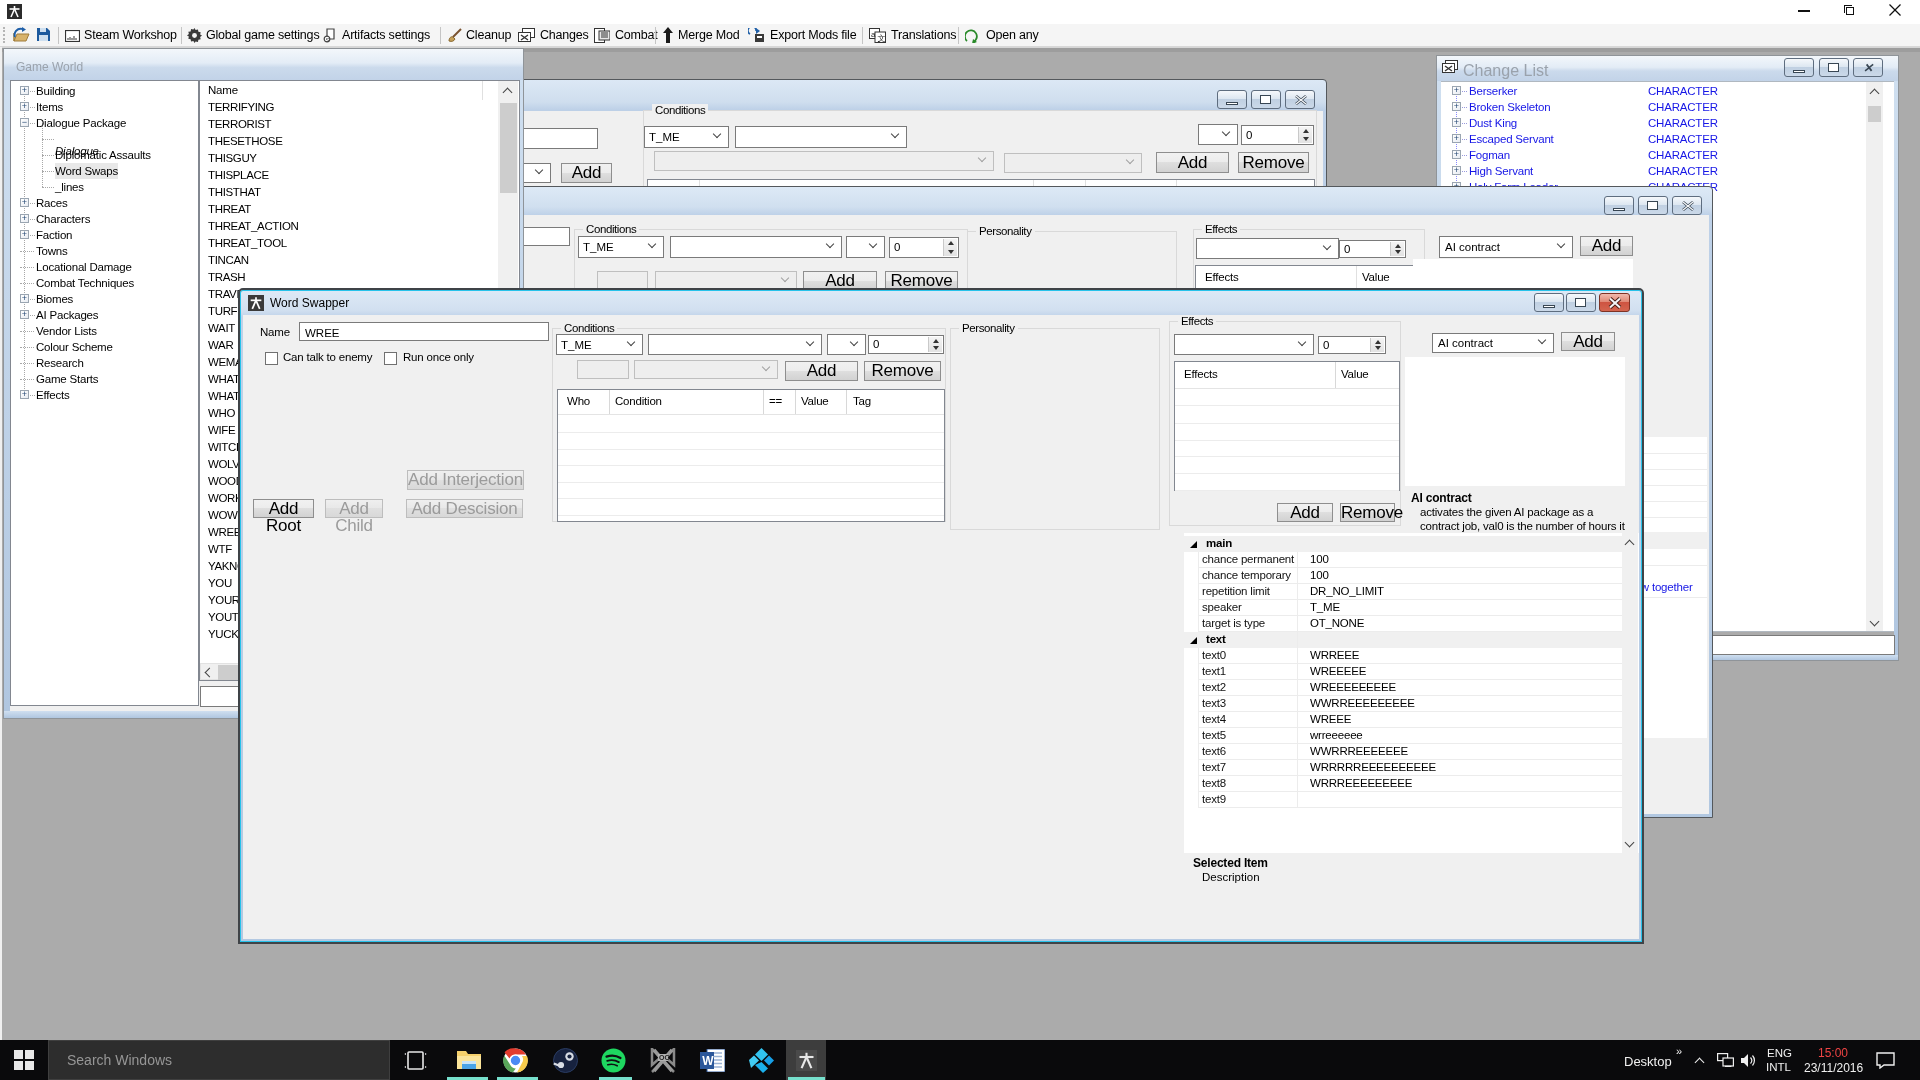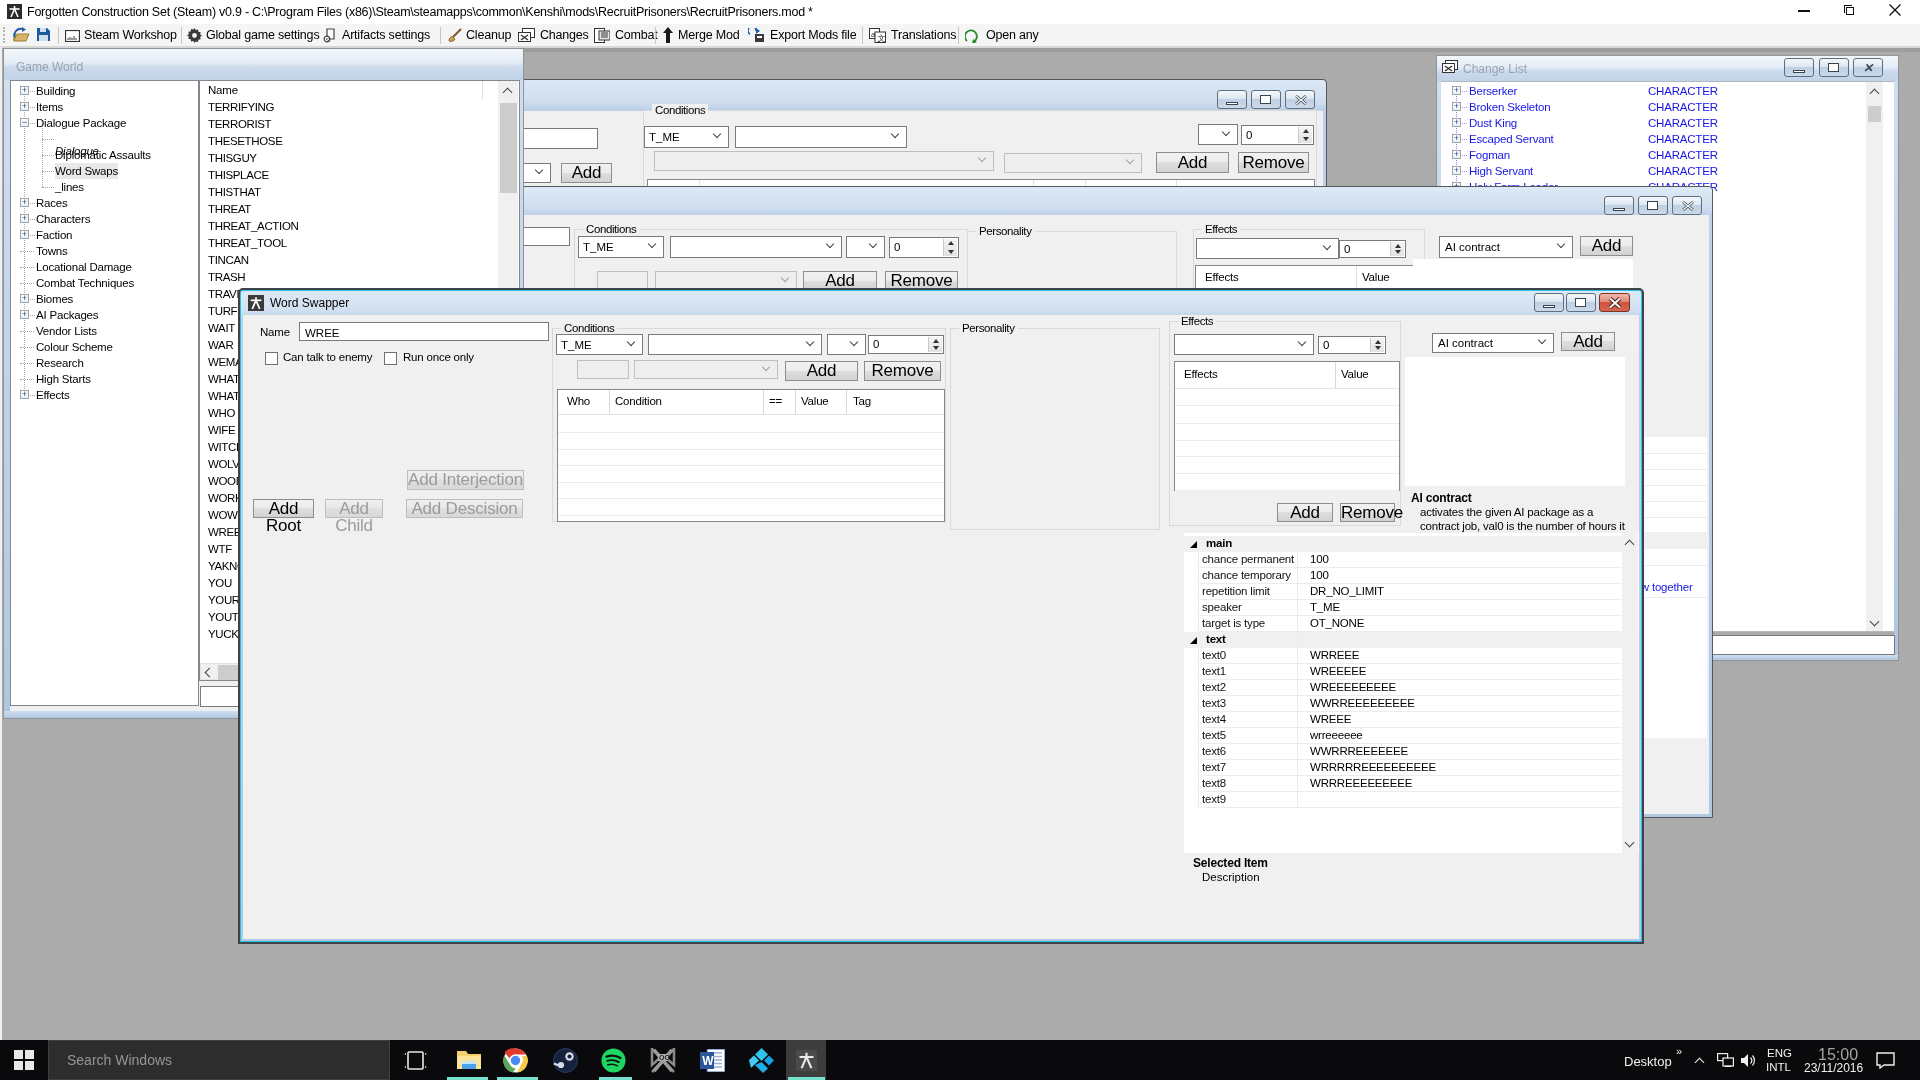--- a/index.html
+++ b/index.html
@@ -43,21 +43,20 @@
   <div class="abs" style="left:0;top:0;width:1920px;height:24px;background:#fff;">
     <svg class="abs" style="left:7px;top:4px" width="15" height="15" viewBox="0 0 15 15">
         <rect x="0" y="0" width="15" height="15" fill="#2b2b2b"></rect>
         <g stroke="#fff" stroke-width="1.6" fill="none">
           <line x1="2.5" y1="5" x2="12.5" y2="5"></line>
           <line x1="7.5" y1="2" x2="7.5" y2="5"></line>
           <line x1="7.5" y1="5" x2="4" y2="13"></line>
           <line x1="7.5" y1="5" x2="11" y2="13"></line>
         </g>
       </svg>
-    <div class="abs" style="left:27px;top:5px;font-size:12.5px;color:#000;white-space:nowrap;letter-spacing:-0.25px;">Forgotten Construction Set (Steam) v0.9 - C:\Program Files (x86)\Steam\steamapps\common\Kenshi\mods\RecruitPrisoners\RecruitPrisoners.mod *</div>
     <div class="abs" style="left:1798px;top:10px;width:12px;height:1.6px;background:#111;"></div>
     <div class="abs" style="left:1846px;top:7px;width:8px;height:8px;border:1.2px solid #111;"></div>
     <div class="abs" style="left:1844px;top:5px;width:8px;height:8px;border:1.2px solid #111;border-right:none;border-bottom:none;"></div>
     <svg class="abs" style="left:1889px;top:4px" width="12" height="12">
         <g stroke="#111" stroke-width="1.3">
           <line x1="0.5" y1="0.5" x2="11.5" y2="11.5"></line>
           <line x1="11.5" y1="0.5" x2="0.5" y2="11.5"></line>
         </g>
       </svg>
   </div>
@@ -150,21 +149,21 @@
 <div class="abs" id="changelist" style="left:1436px;top:55px;width:463px;height:606px;">
   <div class="abs" style="left:0;top:0;right:0;bottom:0;border:1px solid #8f9499;"></div>
   <div class="abs mditbar" style="left:1px;top:1px;width:461px;height:25px;"></div>
   <svg class="abs" style="left:6px;top:5px" width="16" height="15" viewBox="0 0 16 15">
       <g fill="none" stroke="#333">
         <rect x="3.5" y="0.5" width="12" height="9" fill="#fff"></rect>
         <rect x="0.5" y="3.5" width="12" height="9" fill="#fff"></rect>
         <path d="M3 6l7 5M10 6l-7 5" stroke-width="1.4"></path>
       </g>
     </svg>
-  <div class="abs" style="left:27px;top:7px;font-size:12px;color:#9aa2ac;">Change List</div>
+  <div class="abs" style="left:27px;top:7px;font-size:16px;color:#9aa2ac;">Change List</div>
   <div class="cbtn" style="left:348px;top:3px;">
       <i class="mindash"></i>
     </div>
   <div class="cbtn" style="left:383px;top:3px;">
       <i class="maxbox"></i>
     </div>
   <div class="cbtn" style="left:417px;top:3px;">
       <i class="xx">✕</i>
     </div>
 
@@ -382,21 +381,21 @@
     <div class="pm" style="left:9px;top:229px;">+</div>
     <div class="dots" style="left:19px;top:234px;width:5px;"></div>
     <div class="trow" style="left:25px;top:226px;">AI Packages</div>
     <div class="dots" style="left:9px;top:250px;width:14px;"></div>
     <div class="trow" style="left:25px;top:242px;">Vendor Lists</div>
     <div class="dots" style="left:9px;top:266px;width:14px;"></div>
     <div class="trow" style="left:25px;top:258px;">Colour Scheme</div>
     <div class="dots" style="left:9px;top:282px;width:14px;"></div>
     <div class="trow" style="left:25px;top:274px;">Research</div>
     <div class="dots" style="left:9px;top:298px;width:14px;"></div>
-    <div class="trow" style="left:25px;top:290px;">High Starts</div>
+    <div class="trow" style="left:25px;top:290px;">Game Starts</div>
     <div class="pm" style="left:9px;top:309px;">+</div>
     <div class="dots" style="left:19px;top:314px;width:5px;"></div>
     <div class="trow" style="left:25px;top:306px;">Effects</div>
   </div>
 
   <div class="abs" style="left:196px;top:32px;width:321px;height:601px;background:#fff;border:1px solid #828790;overflow:hidden;" id="gwlist">
     <div class="abs hdr12" style="left:8px;top:3px;">Name</div>
     <div class="lrow" style="left:8px;top:18px;">TERRIFYING</div>
     <div class="lrow" style="left:8px;top:35px;">TERRORIST</div>
     <div class="lrow" style="left:8px;top:52px;">THESETHOSE</div>
@@ -745,18 +744,18 @@
     </svg>
   <svg class="abs" style="left:1741px;top:13px" width="17" height="15" viewBox="0 0 17 15">
       <path d="M0 5 h3 l4 -4 v13 l-4 -4 h-3 z" fill="#f0f0f0"></path>
       <g fill="none" stroke="#f0f0f0" stroke-width="1.2">
         <path d="M9.5 4.5 a4.5 4.5 0 0 1 0 6"></path>
         <path d="M11.5 2.5 a7.5 7.5 0 0 1 0 10"></path>
       </g>
     </svg>
   <div class="abs" style="left:1767px;top:7px;font-size:11.5px;color:#f0f0f0;">ENG</div>
   <div class="abs" style="left:1766px;top:21px;font-size:11.5px;color:#f0f0f0;">INTL</div>
-  <div class="abs" style="left:1818px;top:6px;font-size:16px;color:#a3a3a3;">15:00</div>
+  <div class="abs" style="left:1818px;top:6px;font-size:12px;color:#ef4444;">15:00</div>
   <div class="abs" style="left:1804px;top:21px;font-size:12px;color:#f0f0f0;">23/11/2016</div>
   <svg class="abs" style="left:1876px;top:12px" width="19" height="17" viewBox="0 0 19 17">
       <path d="M1 1 h17 v12 h-10 l-4 3 v-3 h-3 z" fill="none" stroke="#f0f0f0" stroke-width="1.4"></path>
     </svg>
 </div>
 
 </body></html>

